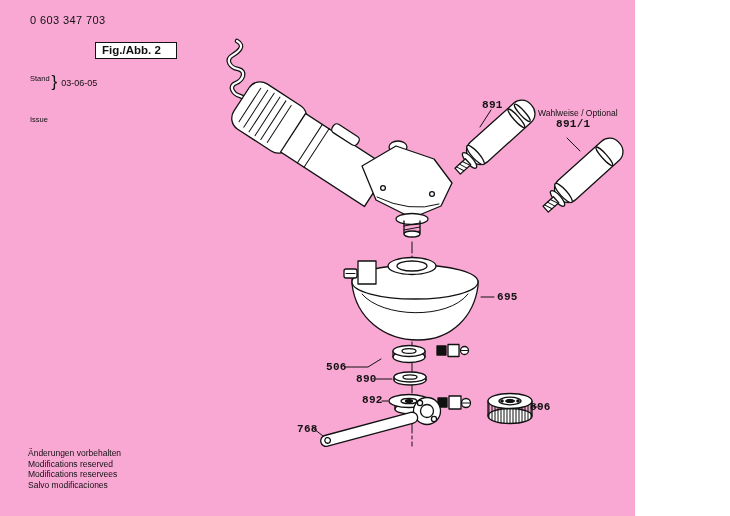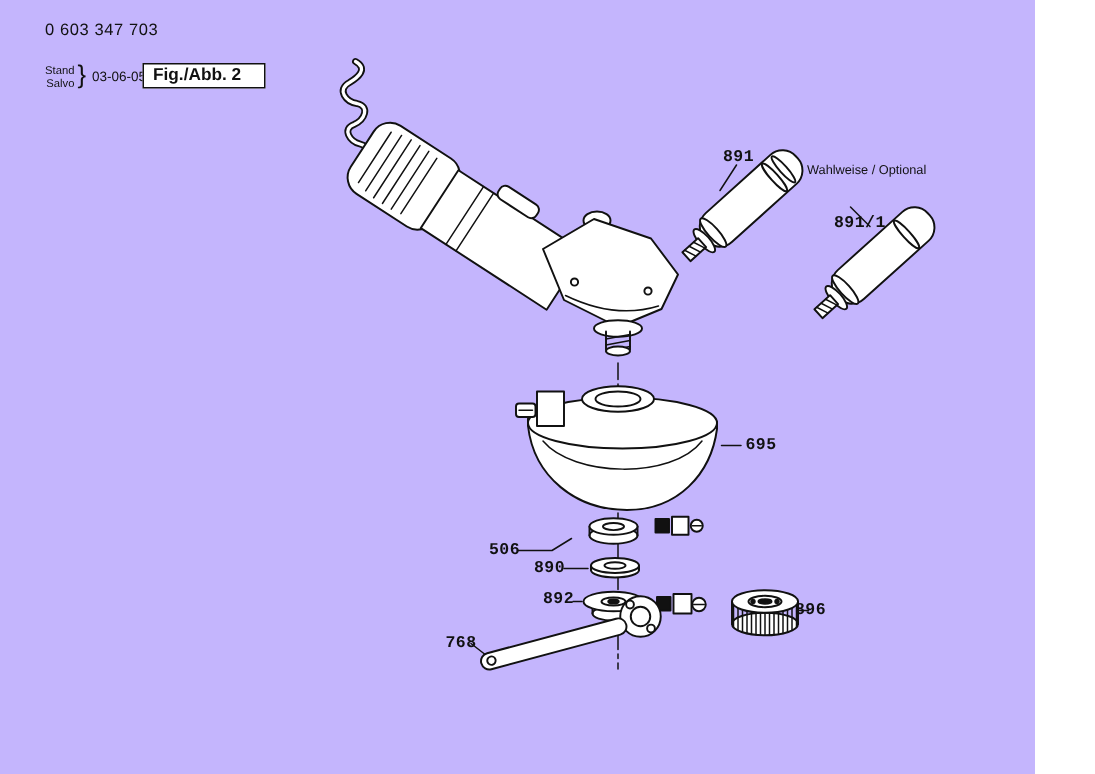--- a/index.html
+++ b/index.html
@@ -1,25 +1,25 @@
 <!DOCTYPE html>
 <html><head>
 <meta charset="utf-8">
 <style>
   * { margin:0; padding:0; box-sizing:border-box; }
   html,body { background:#ffffff; }
   .page {
-    position:relative; width:690px; height:516px; background:#c4b5fd;
-    font-family:"Liberation Sans", sans-serif; color:#111111; overflow:hidden;text-align:right;
+    position:relative; width:635px; height:516px; background:#f9a8d4;
+    font-family:"Liberation Sans", sans-serif; color:#111111; overflow:hidden;
   }
   svg.art { position:absolute; left:0; top:0; }
   .abs { position:absolute; }
   .part-number { left:30px; top:14px; font-size:11px; letter-spacing:.4px; }
   .stand-issue { left:30px; top:42px; display:flex; align-items:center; gap:2px; }
-  .si-labels div { font-size:7.5px; line-height:9px; }
+  .si-labels div { font-size:7.5px; line-height:9px;margin-top:32px; }
   .si-brace { font-size:17px; font-weight:300; line-height:18px; transform:translateY(-1px); }
   .si-date { font-size:9px; margin-left:2px; }
   .fig-box {
     left:95px; top:42px; border:1.7px solid #111; padding:1px 15px 2px 6px;
     font-size:11.5px; font-weight:700; background:#fff;
   }
   .plabel { position:absolute; font-size:11px; font-weight:700; letter-spacing:.3px;font-family:Liberation Mono, monospace; }
   .optional-note { position:absolute; left:538px; top:108px; font-size:8.5px; font-weight:400; }
   .footer { left:28px; top:448px; font-size:8.5px; line-height:10.5px; }
 </style>
@@ -194,32 +194,38 @@
       <line x1="533" y1="407" x2="539" y2="407"></line>
       <line x1="314" y1="429" x2="323" y2="436"></line>
     </g>
   </svg>
 
   <div class="abs part-number">0 603 347 703</div>
 
   <div class="abs stand-issue">
     <div class="si-labels">
       <div>Stand</div>
-      <div>Salvo</div>
+      <div>Issue</div>
     </div>
     <div class="si-brace">}</div>
     <div class="si-date">03-06-05</div>
   </div>
 
   <div class="abs fig-box">Fig./Abb. 2</div>
 
   <div class="plabel" style="left:482px;top:99px">891</div>
   <div class="optional-note">Wahlweise / Optional</div>
-  <div class="plabel" style="left:556px;top:143px">891/1</div>
+  <div class="plabel" style="left:556px;top:118px">891/1</div>
   <div class="plabel" style="left:497px;top:291px">695</div>
   <div class="plabel" style="left:326px;top:361px">506</div>
   <div class="plabel" style="left:356px;top:373px">890</div>
   <div class="plabel" style="left:362px;top:394px">892</div>
   <div class="plabel" style="left:530px;top:401px">896</div>
   <div class="plabel" style="left:297px;top:423px">768</div>
 
+  <div class="abs footer">
+    <div>Änderungen vorbehalten</div>
+    <div>Modifications reserved</div>
+    <div>Modifications reservees</div>
+    <div>Salvo modificaciones</div>
+  </div>
 
 </div>
 
 </body></html>

